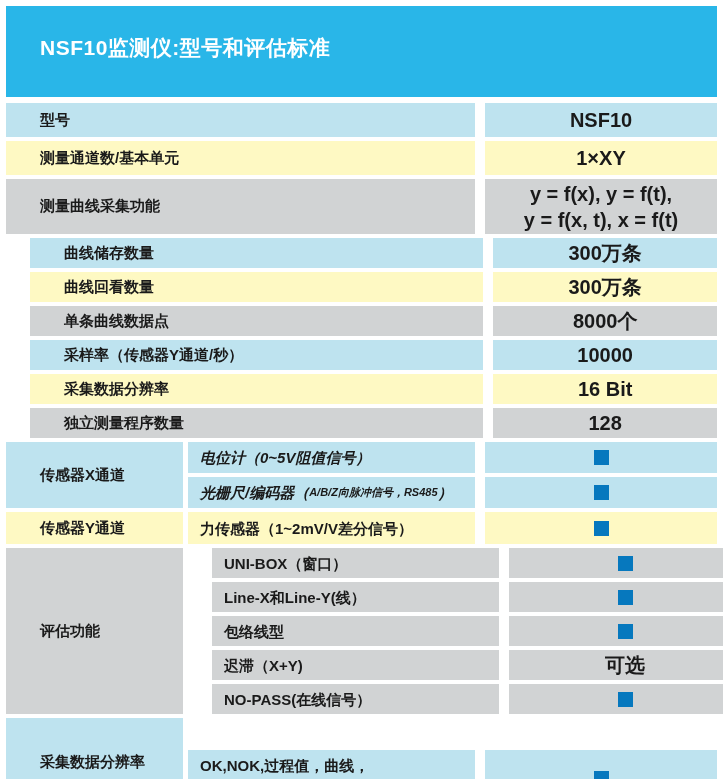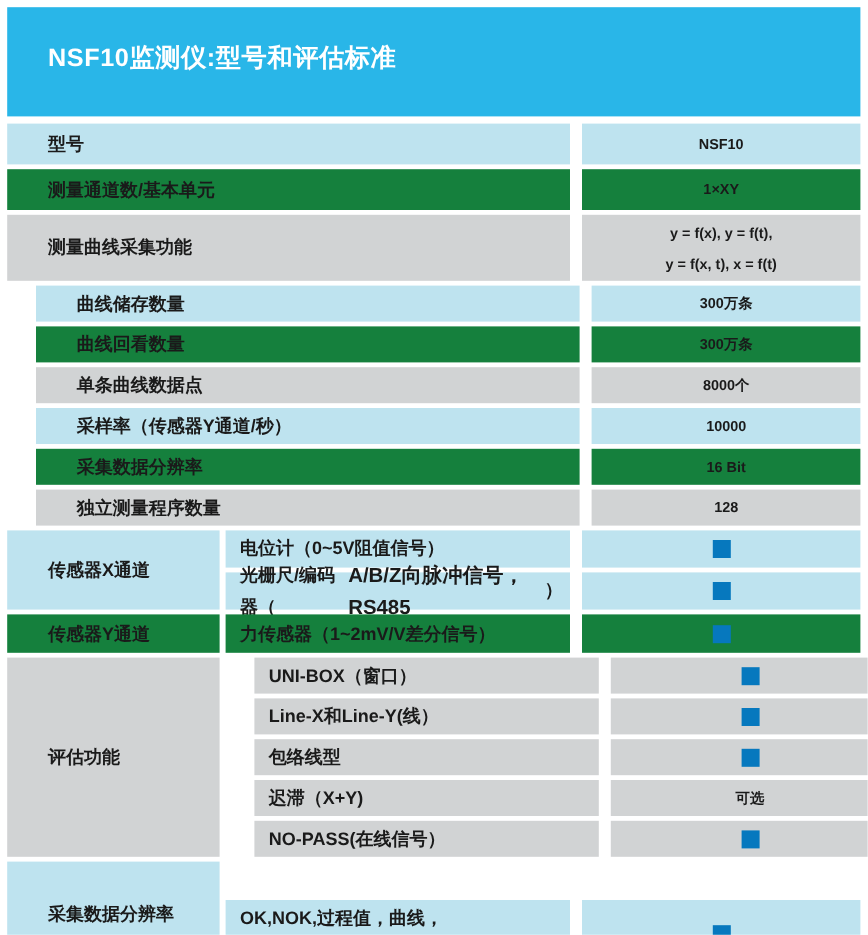--- a/index.html
+++ b/index.html
@@ -26,40 +26,40 @@
   .tbl { display:flex; flex-direction:column; gap:4px; }
 
   .row { display:flex; gap:10px; }
   .cell { display:flex; align-items:center; }
 
   .lbl { padding-left:34px; font-weight:bold; font-size:15px; }
   .wide { width:469px; }
 
   .val {
     width:232px; justify-content:center; text-align:center;
-    font-size:12px; font-weight:600; white-space:pre-line; line-height:26px;
+    font-size:20px; font-weight:600; white-space:pre-line; line-height:26px;
   }
 
   .t-cyan { background:#BEE3EF; }
-  .t-gl   { background:#15803d; }
+  .t-gl   { background:#fef9c3; }
   .t-gd   { background:#D1D3D4; }
 
-  .h34 { height:34px; } .h30 { height:30px;padding-left:24px; } .h31 { height:31px; }
+  .h34 { height:34px; } .h30 { height:30px;padding-left:24px; } .h31 { height:31px;font-style:italic; }
   .h32 { height:32px;justify-content:flex-end; } .h55 { height:55px; } .h57 { height:57px;margin-top:32px; }
 
   
   .grow { display:flex; gap:5px; }
   .glabel { width:177px; flex:none; }
   .subs { display:flex; flex-direction:column; gap:4px; flex:1; }
   .sub { display:flex; gap:10px; }
   .mid {
     width:287px; padding-left:12px; padding-right:6px;
     font-size:15px; font-weight:600; white-space:pre-line; line-height:27px;
   }
-  .small { font-size:17px; font-weight:600; }
+  .small { font-size:11px; font-weight:600; }
 
   .sq { width:15px; height:15px; background:#0678BE; display:block; }
 </style>
 </head>
 <body>
 
 <div class="page">
 
   <header class="hdr">
     <h1>NSF10监测仪:型号和评估标准</h1>

